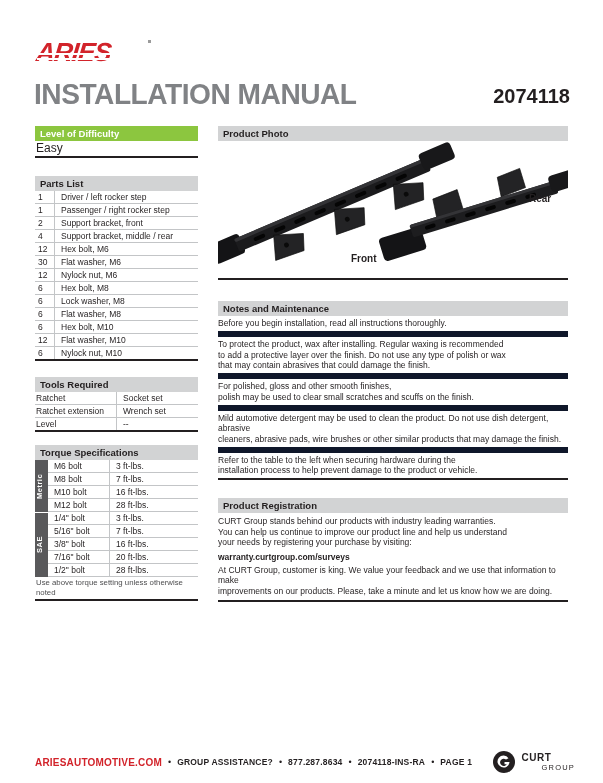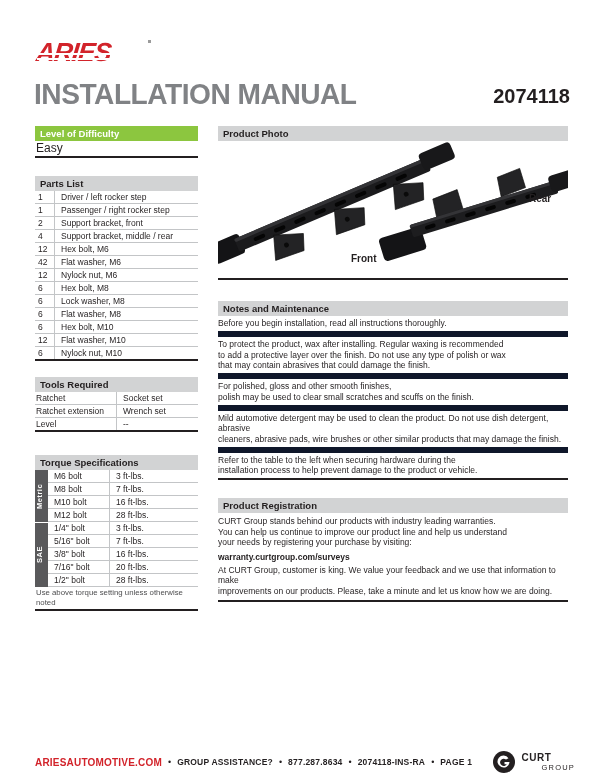--- a/index.html
+++ b/index.html
@@ -41,21 +41,21 @@
   .prow .desc { flex:1; padding-left:6px; }
 
   
   .tools { margin-top:16px; }
   .trow { display:flex; height:13px; border-bottom:1px solid #c3c5c7; font-size:8.5px; line-height:12px; }
   .trow.last { border-bottom:2px solid #231f20; height:14px; }
   .trow .c1 { width:82px; border-right:1px solid #c3c5c7; padding-left:1px; }
   .trow .c2 { flex:1; padding-left:6px; }
 
   
-  .torque { margin-top:23px; }
+  .torque { margin-top:13px; }
   .tq-body { display:flex; }
   .tq-labels { width:13px; display:flex; flex-direction:column; }
   .tq-label { background:#59595b; color:#ffffff; font-size:7.5px; font-weight:bold;
     writing-mode:vertical-rl; transform:rotate(180deg); text-align:center; letter-spacing:.5px; }
   .tq-label.metric { height:52px; }
   .tq-label.sae { height:64px; margin-top:1px; }
   .tq-rows { flex:1; }
   .tq-row { display:flex; height:13px; border-bottom:1px solid #c3c5c7; font-size:8.5px; line-height:12px; }
   .tq-row .bolt { width:62px; padding-left:6px; border-right:1px solid #c3c5c7; }
   .tq-row .val { flex:1; padding-left:6px; }
@@ -128,21 +128,21 @@
         </div>
       <div class="prow">
           <div class="qty">4</div>
           <div class="desc">Support bracket, middle / rear</div>
         </div>
       <div class="prow">
           <div class="qty">12</div>
           <div class="desc">Hex bolt, M6</div>
         </div>
       <div class="prow">
-          <div class="qty">42</div>
+          <div class="qty">30</div>
           <div class="desc">Flat washer, M6</div>
         </div>
       <div class="prow">
           <div class="qty">12</div>
           <div class="desc">Nylock nut, M6</div>
         </div>
       <div class="prow">
           <div class="qty">6</div>
           <div class="desc">Hex bolt, M8</div>
         </div>

